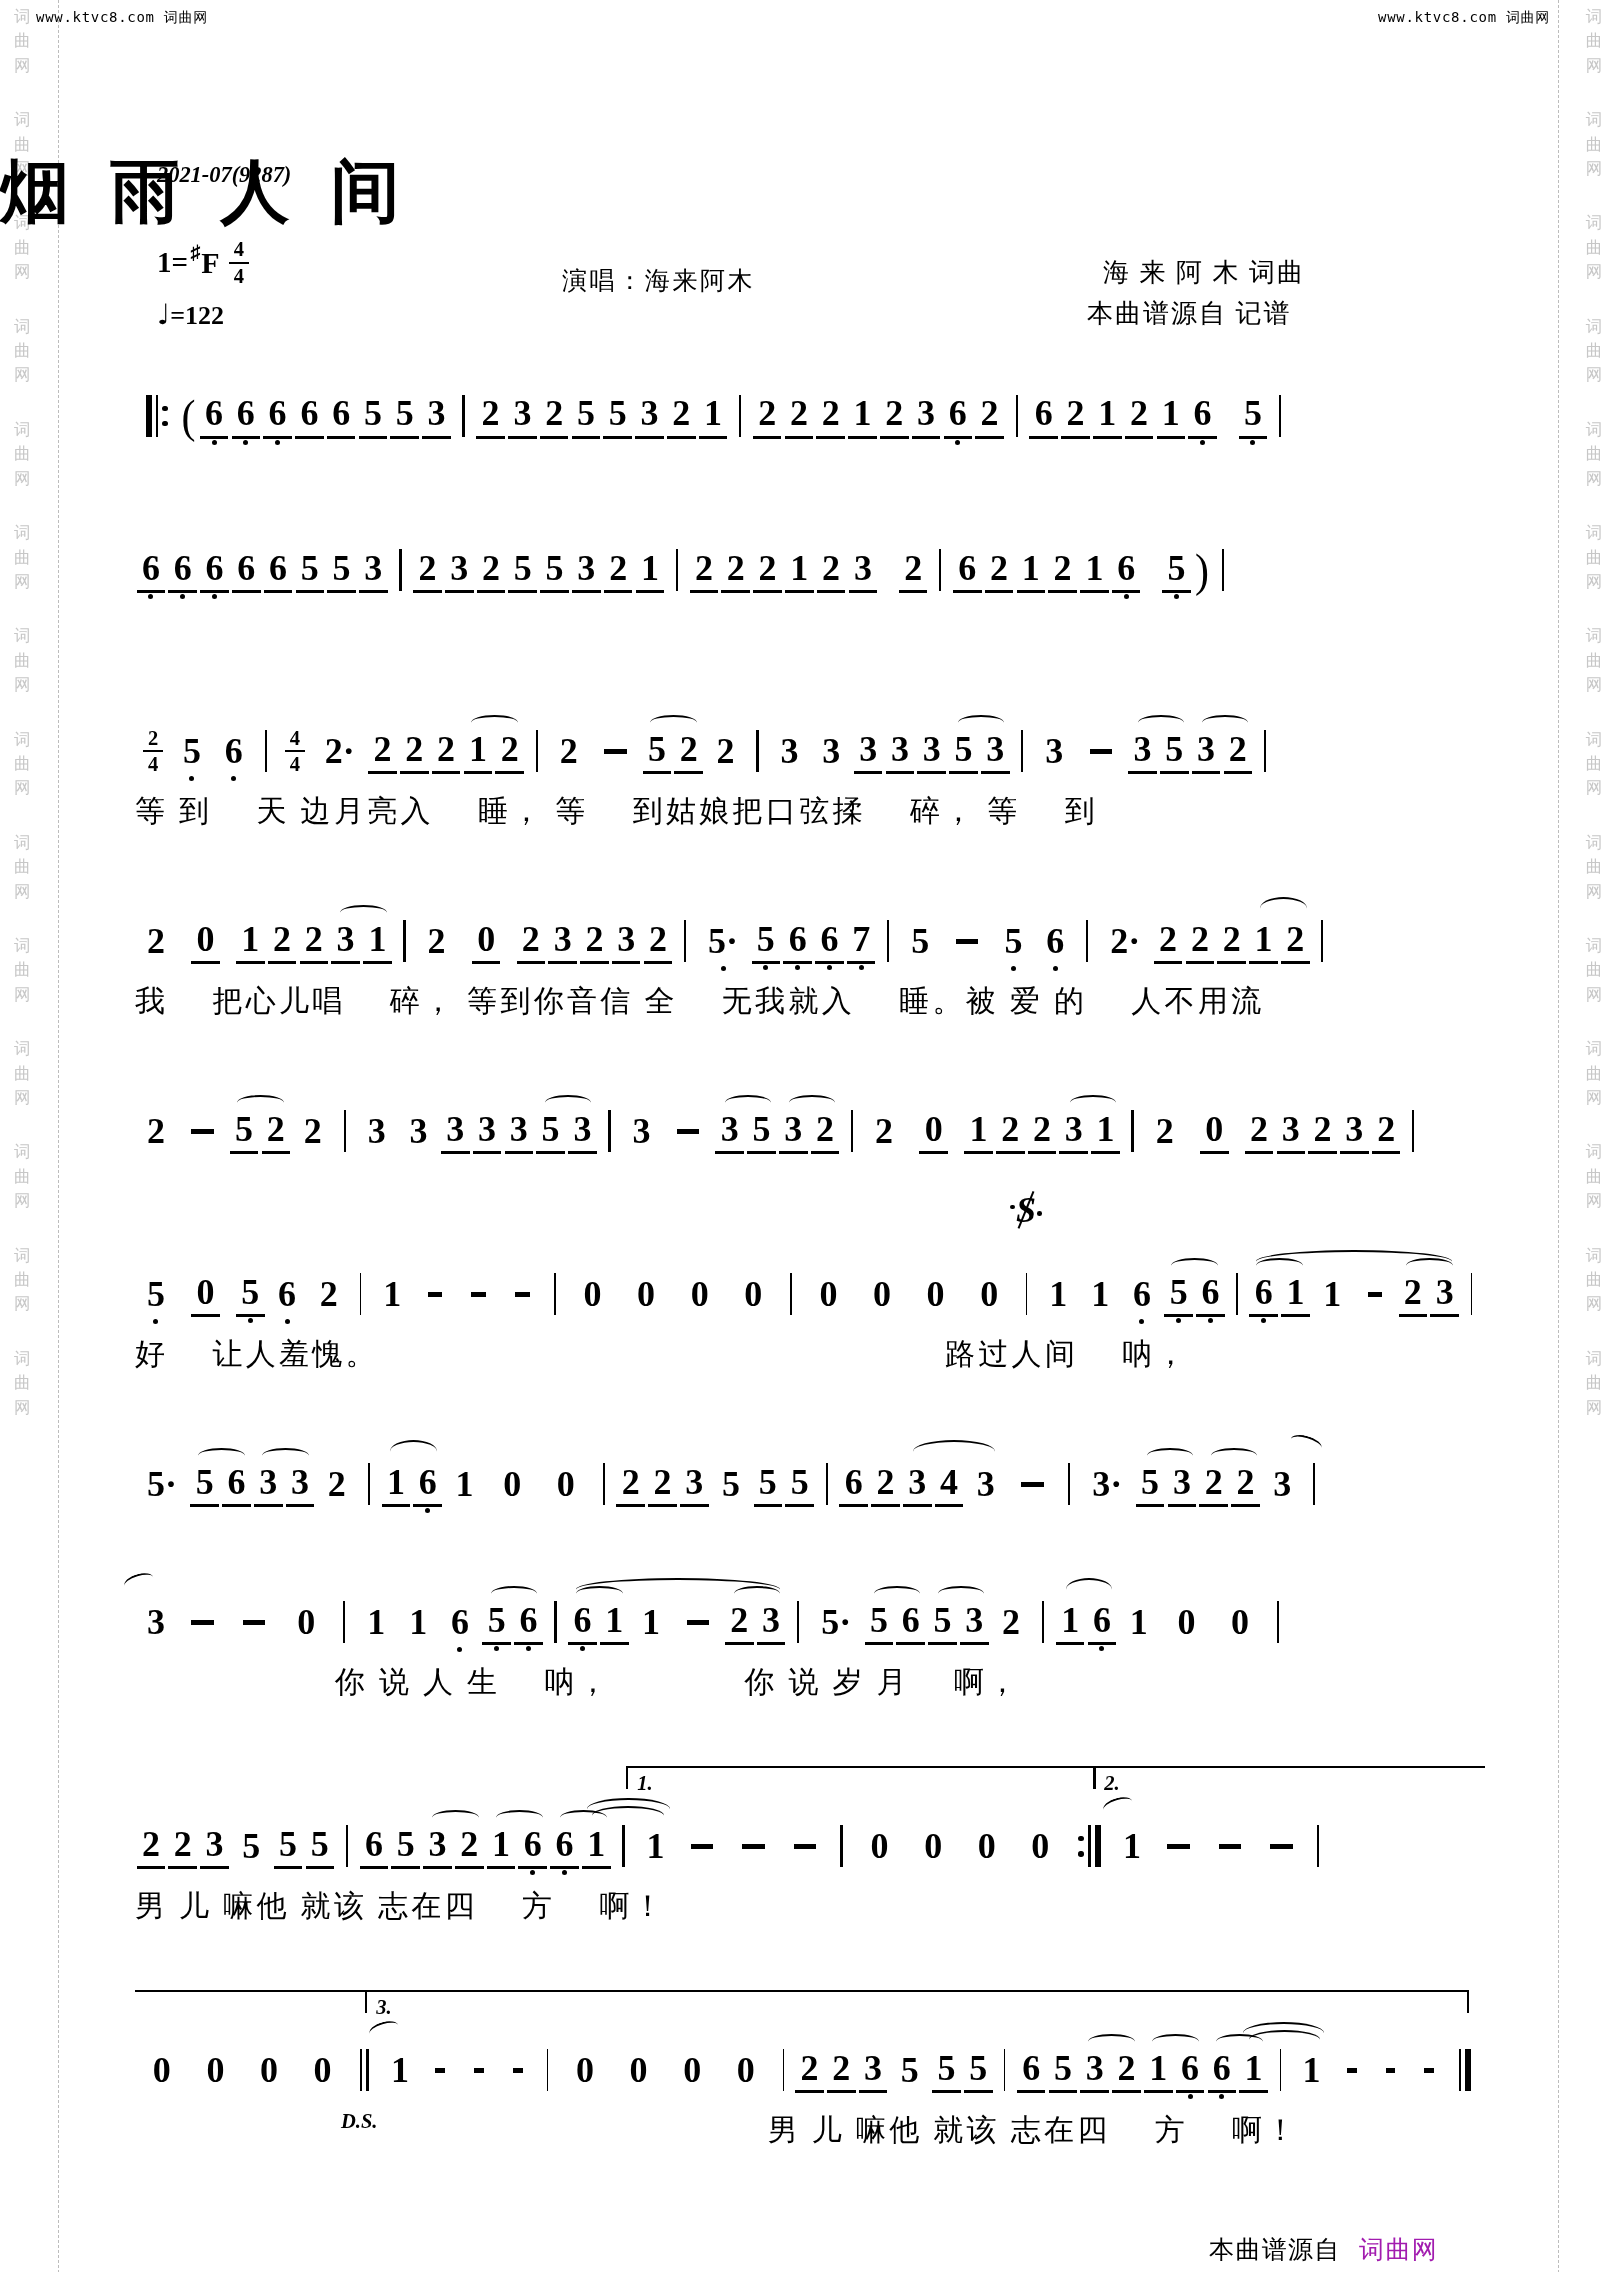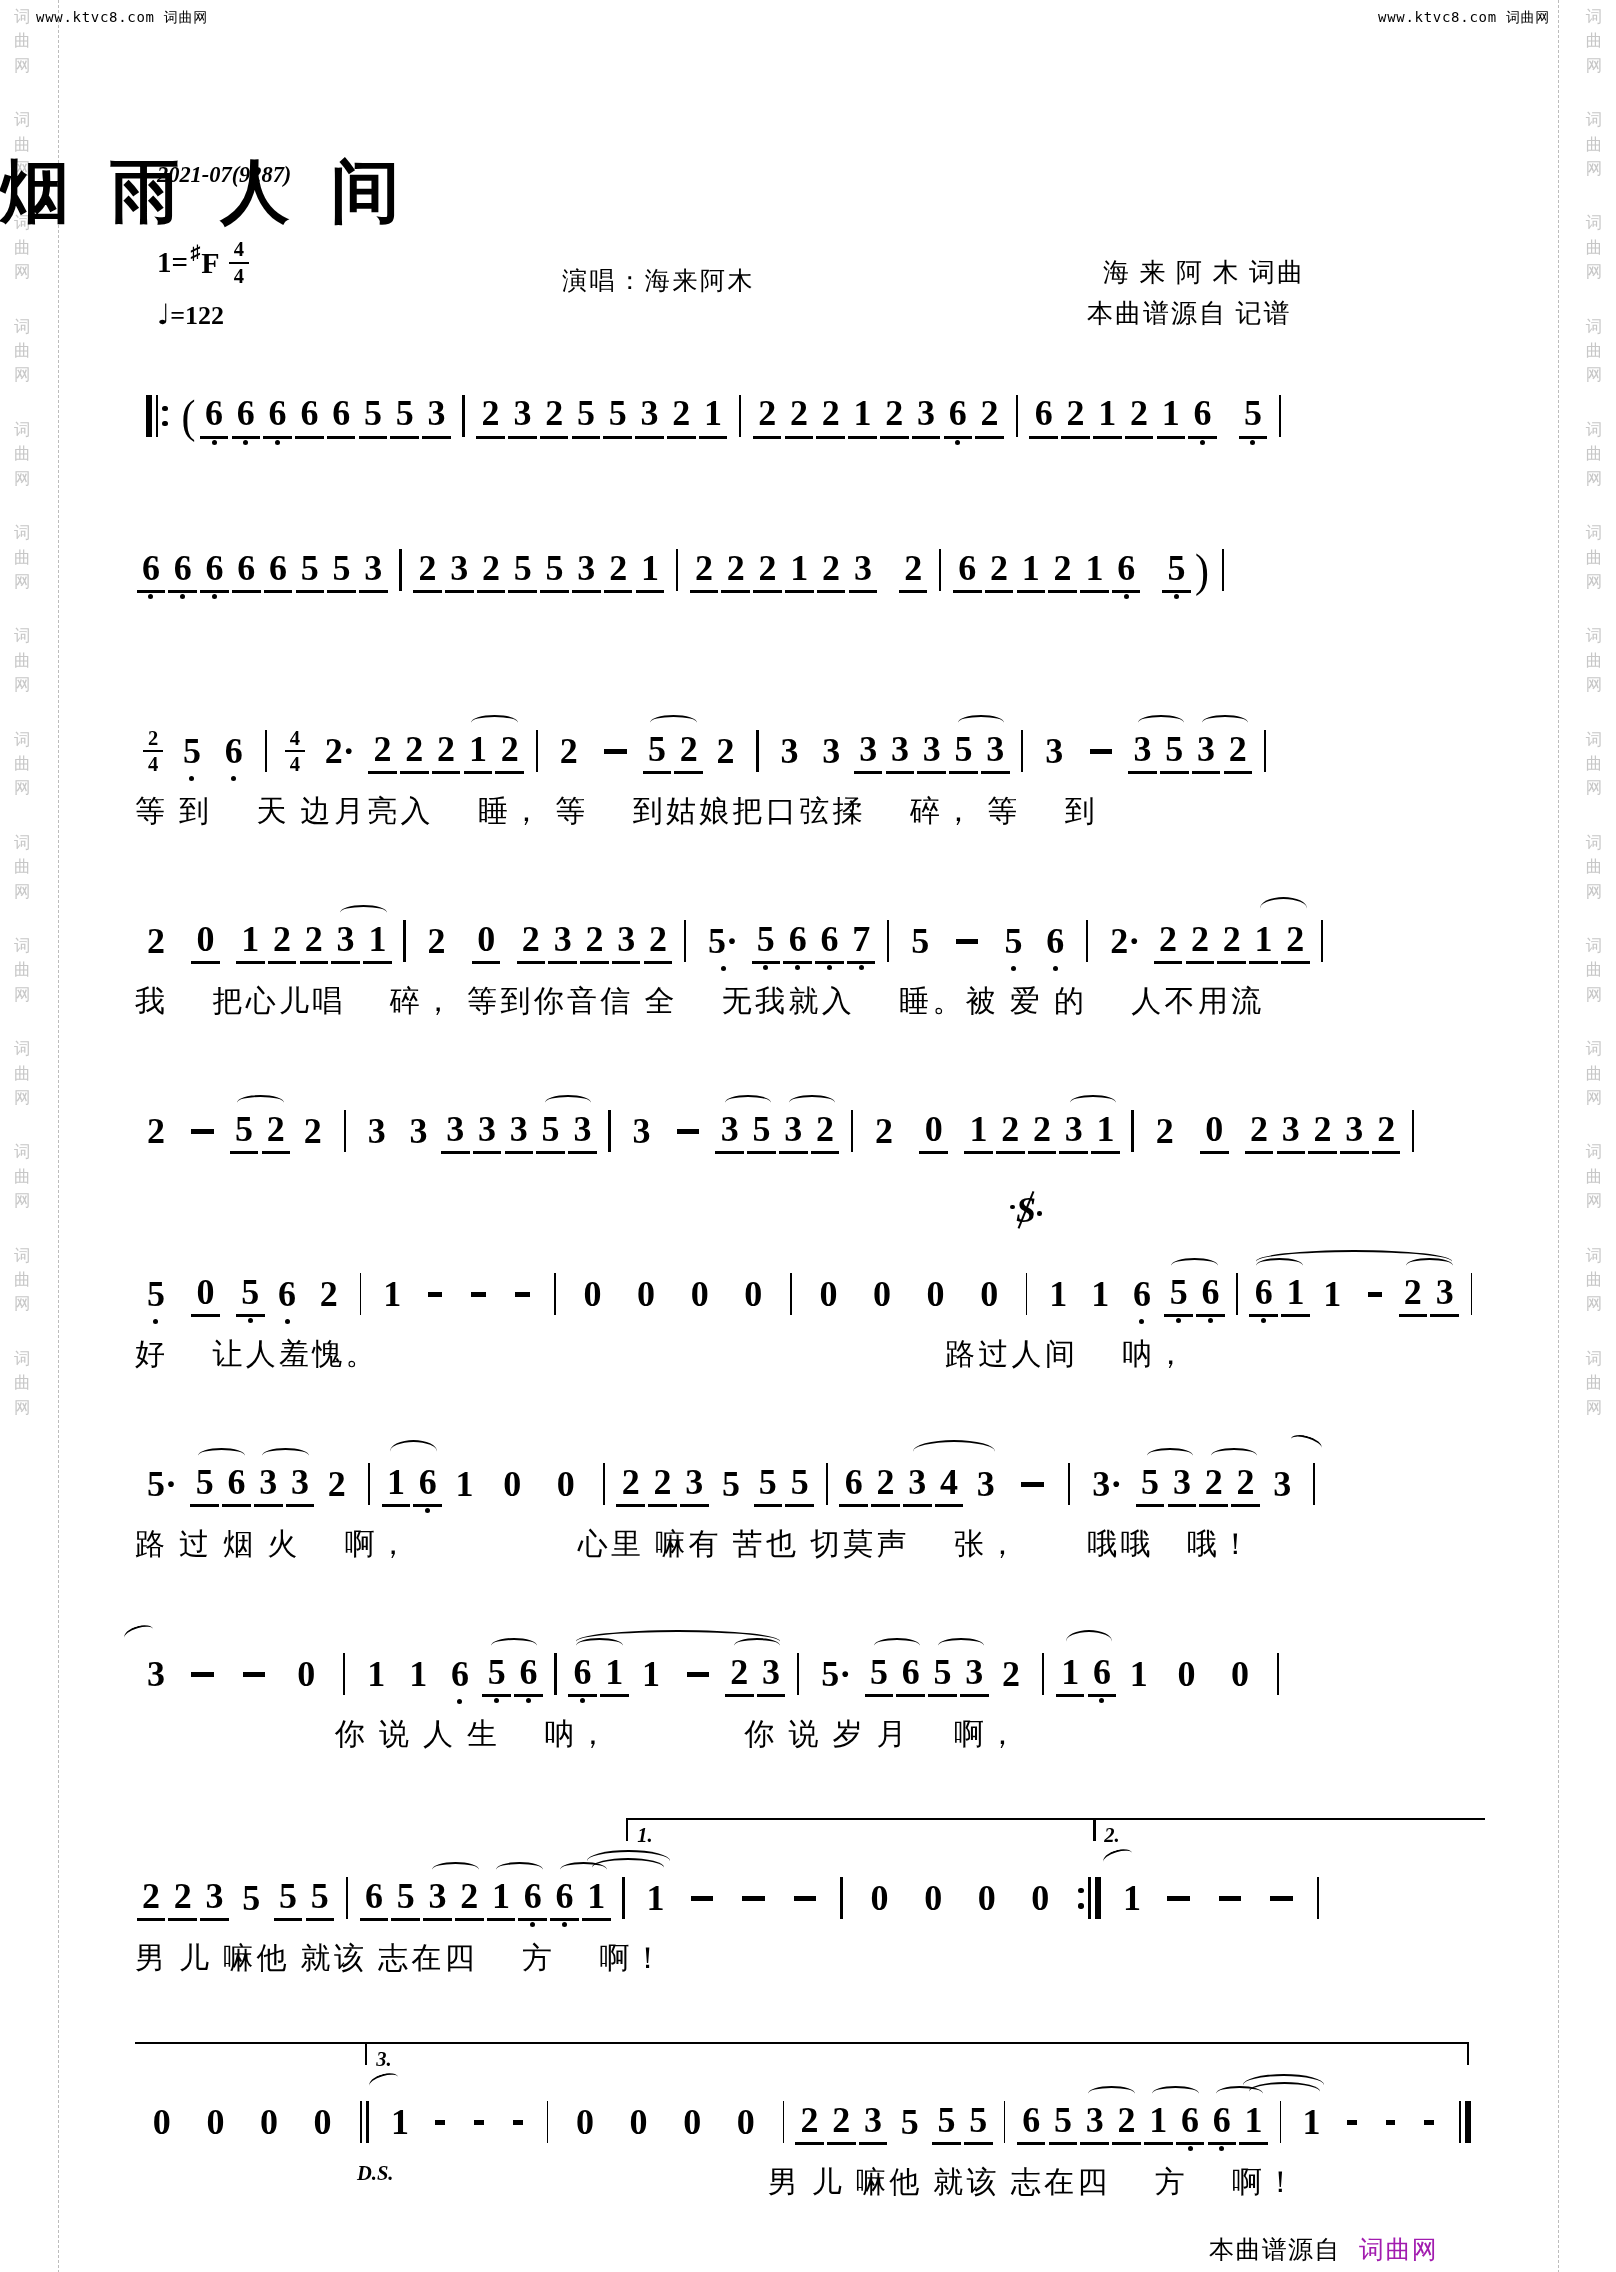--- a/index.html
+++ b/index.html
@@ -521,21 +521,20 @@
         <div class="dash"></div>
         <div class="bl"></div>
         <div class="nt">3·</div>
         <div class="nt u">5</div>
         <div class="nt u">3</div>
         <div class="nt u">2</div>
         <div class="nt u">2</div>
         <div class="nt">3</div>
         <div class="bl"></div>
       </div>
-      <div class="lyr">路 过 烟 火　 啊，　　　　　心里 嘛有 苦也 切莫声　 张，　　哦哦　哦！</div>
       <div class="arc" style="left: 63px; width: 47px; height: 13px; top: 44px;"></div>
       <div class="arc" style="left: 127px; width: 47px; height: 13px; top: 44px;"></div>
       <div class="arc" style="left: 255px; width: 47px; height: 21px; top: 36px;"></div>
       <div class="arc" style="left: 778px; width: 82px; height: 21px; top: 36px;"></div>
       <div class="arc" style="left: 1012px; width: 46px; height: 13px; top: 44px;"></div>
       <div class="arc" style="left: 1076px; width: 46px; height: 13px; top: 44px;"></div>
       <div class="arc" style="left: 1155px; width: 32px; height: 13px; top: 32px; transform: rotate(16deg);"></div>
     </div>
     <div class="mline" style="padding-top: 49px; margin-bottom: 26px;">
       <div class="notes">
@@ -684,21 +683,21 @@
       <div class="lyr">　　　　　　　　　　　　　　　　　　　男 儿 嘛他 就该 志在四　 方　 啊！</div>
       <div class="arc" style="left: 953px; width: 47px; height: 13px; top: 78px;"></div>
       <div class="arc" style="left: 1017px; width: 47px; height: 13px; top: 78px;"></div>
       <div class="arc" style="left: 1081px; width: 47px; height: 13px; top: 78px;"></div>
       <div class="arc" style="left: 1114px; width: 71px; height: 17px; top: 74px;"></div>
       <div class="arc" style="left: 1108px; width: 81px; height: 20px; top: 66px;"></div>
       <div class="volta rt" style="left: 0px; width: 230px; top: 34px;"></div>
       <div class="volta lt rt" style="left: 230px; width: 1100px; top: 34px;">
         <span class="lab">3.</span>
       </div>
-      <div class="dsmark" style="left: 206px; top: 154px; margin-left: 16px;">D.S.</div>
+      <div class="dsmark" style="left: 206px; top: 154px;">D.S.</div>
       <div class="arc" style="left: 234px; width: 30px; height: 13px; top: 66px; transform: rotate(-16deg);"></div>
     </div>
   </div>
 
 <div id="footer">
   <span>本曲谱源自</span><span class="site" style="color: #a21caf;">词曲网</span>
 </div>
 
 
 </body></html>

